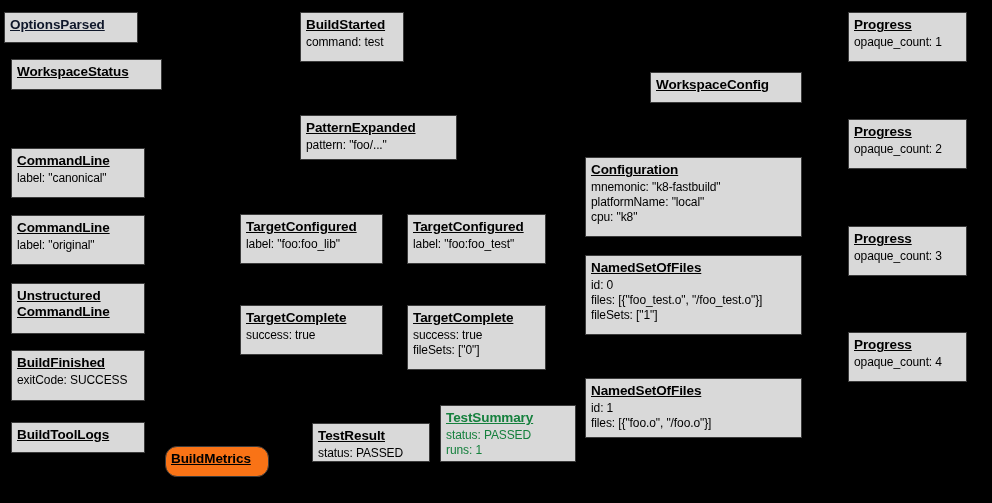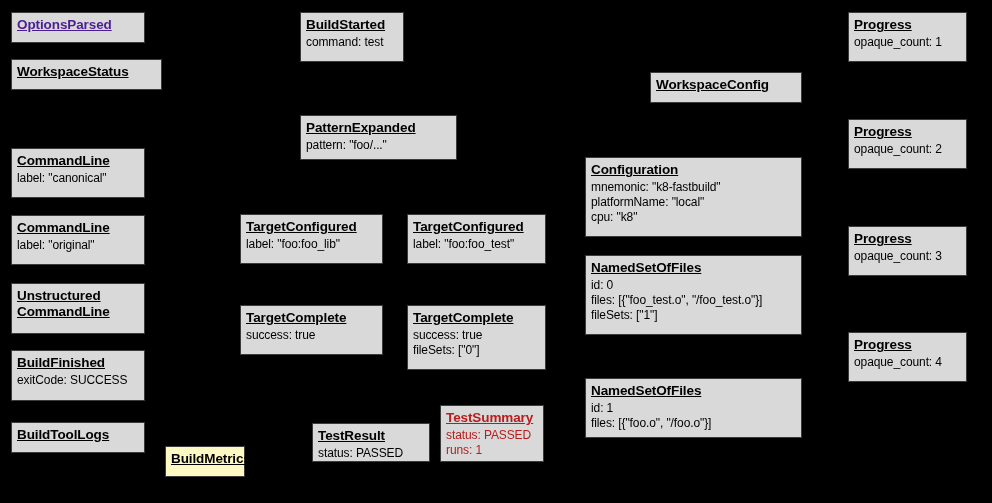--- a/index.html
+++ b/index.html
@@ -39,21 +39,21 @@
     font-weight: normal;
     line-height: 15px;
     white-space: pre;
     letter-spacing: -0.1px;
   }
 </style>
 </head>
 <body>
 
 <div id="canvas" style="width: 992px; height: 503px; background: rgb(0, 0, 0);">
-    <div class="node" style="left: 11px; top: 12px; width: 134px; height: 31px; background: rgb(217, 217, 217); border-color: rgb(59, 59, 59); color: #4c1d95;">
+    <div class="node" style="left: 4px; top: 12px; width: 134px; height: 31px; background: rgb(217, 217, 217); border-color: rgb(59, 59, 59); color: #0f172a;">
       <div class="node-title">OptionsParsed</div>
     </div>
     <div class="node" style="left: 11px; top: 59px; width: 151px; height: 31px; background: rgb(217, 217, 217); border-color: rgb(59, 59, 59); color: rgb(0, 0, 0);">
       <div class="node-title">WorkspaceStatus</div>
     </div>
     <div class="node" style="left: 11px; top: 148px; width: 134px; height: 50px; background: rgb(217, 217, 217); border-color: rgb(59, 59, 59); color: rgb(0, 0, 0);">
       <div class="node-title">CommandLine</div>
       <div class="node-fields">
         <div class="node-field">label: "canonical"</div>
       </div>
@@ -70,21 +70,21 @@
     </div>
     <div class="node" style="left: 11px; top: 350px; width: 134px; height: 51px; background: rgb(217, 217, 217); border-color: rgb(59, 59, 59); color: rgb(0, 0, 0);">
       <div class="node-title">BuildFinished</div>
       <div class="node-fields">
         <div class="node-field">exitCode: SUCCESS</div>
       </div>
     </div>
     <div class="node" style="left: 11px; top: 422px; width: 134px; height: 31px; background: rgb(217, 217, 217); border-color: rgb(59, 59, 59); color: rgb(0, 0, 0);">
       <div class="node-title">BuildToolLogs</div>
     </div>
-    <div class="node" style="left: 165px; top: 446px; width: 80px; height: 31px; background: #fef9c3; border-color: rgb(59, 59, 59); color: rgb(0, 0, 0);">
+    <div class="node" style="left: 165px; top: 446px; width: 104px; height: 31px; background: #f97316; border-color: rgb(59, 59, 59); color: rgb(0, 0, 0); border-radius: 12px;">
       <div class="node-title">BuildMetrics</div>
     </div>
     <div class="node" style="left: 300px; top: 12px; width: 104px; height: 50px; background: rgb(217, 217, 217); border-color: rgb(59, 59, 59); color: rgb(0, 0, 0);">
       <div class="node-title">BuildStarted</div>
       <div class="node-fields">
         <div class="node-field">command: test</div>
       </div>
     </div>
     <div class="node" style="left: 300px; top: 115px; width: 157px; height: 45px; background: rgb(217, 217, 217); border-color: rgb(59, 59, 59); color: rgb(0, 0, 0);">
       <div class="node-title">PatternExpanded</div>
@@ -116,21 +116,21 @@
         <div class="node-field">success: true</div>
         <div class="node-field">fileSets: ["0"]</div>
       </div>
     </div>
     <div class="node" style="left: 312px; top: 423px; width: 118px; height: 39px; background: rgb(217, 217, 217); border-color: rgb(59, 59, 59); color: rgb(0, 0, 0);">
       <div class="node-title">TestResult</div>
       <div class="node-fields">
         <div class="node-field">status: PASSED</div>
       </div>
     </div>
-    <div class="node" style="left: 440px; top: 405px; width: 104px; height: 57px; background: rgb(217, 217, 217); border-color: rgb(59, 59, 59); color: #b91c1c;">
+    <div class="node" style="left: 440px; top: 405px; width: 136px; height: 57px; background: rgb(217, 217, 217); border-color: rgb(59, 59, 59); color: #15803d;">
       <div class="node-title">TestSummary</div>
       <div class="node-fields">
         <div class="node-field">status: PASSED</div>
         <div class="node-field">runs: 1</div>
       </div>
     </div>
     <div class="node" style="left: 650px; top: 72px; width: 152px; height: 31px; background: rgb(217, 217, 217); border-color: rgb(59, 59, 59); color: rgb(0, 0, 0);">
       <div class="node-title">WorkspaceConfig</div>
     </div>
     <div class="node" style="left: 585px; top: 157px; width: 217px; height: 80px; background: rgb(217, 217, 217); border-color: rgb(59, 59, 59); color: rgb(0, 0, 0);">

